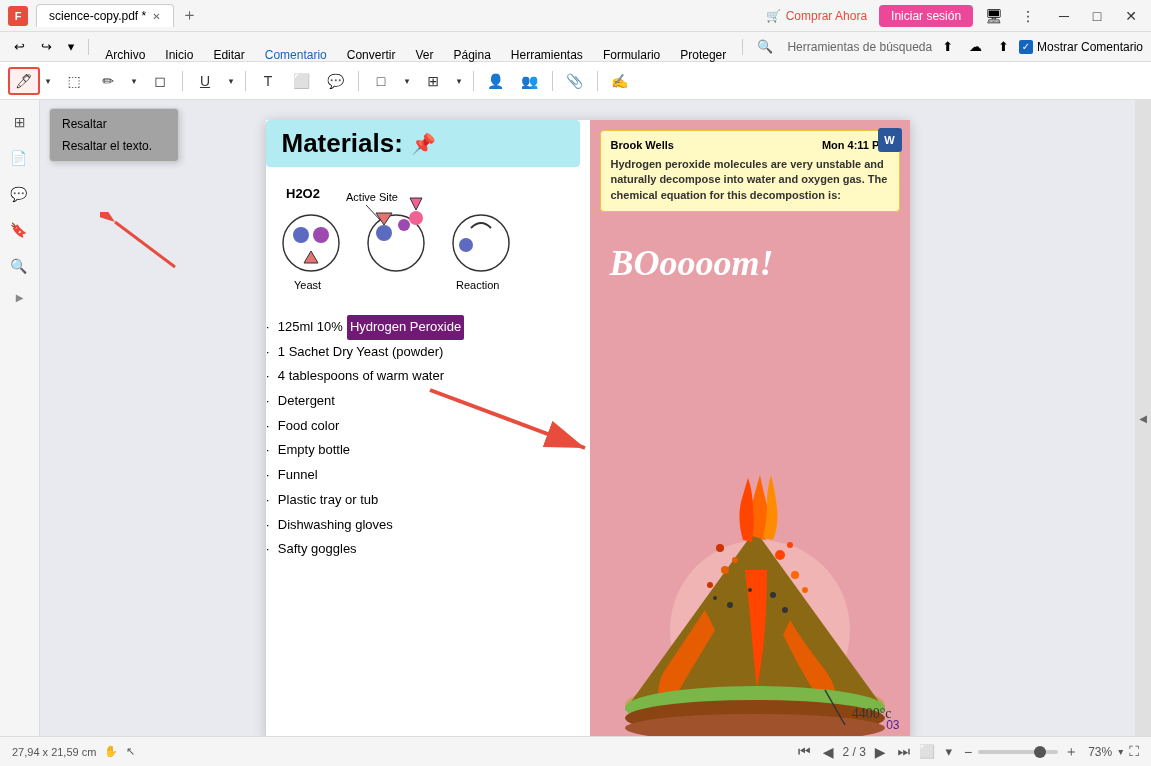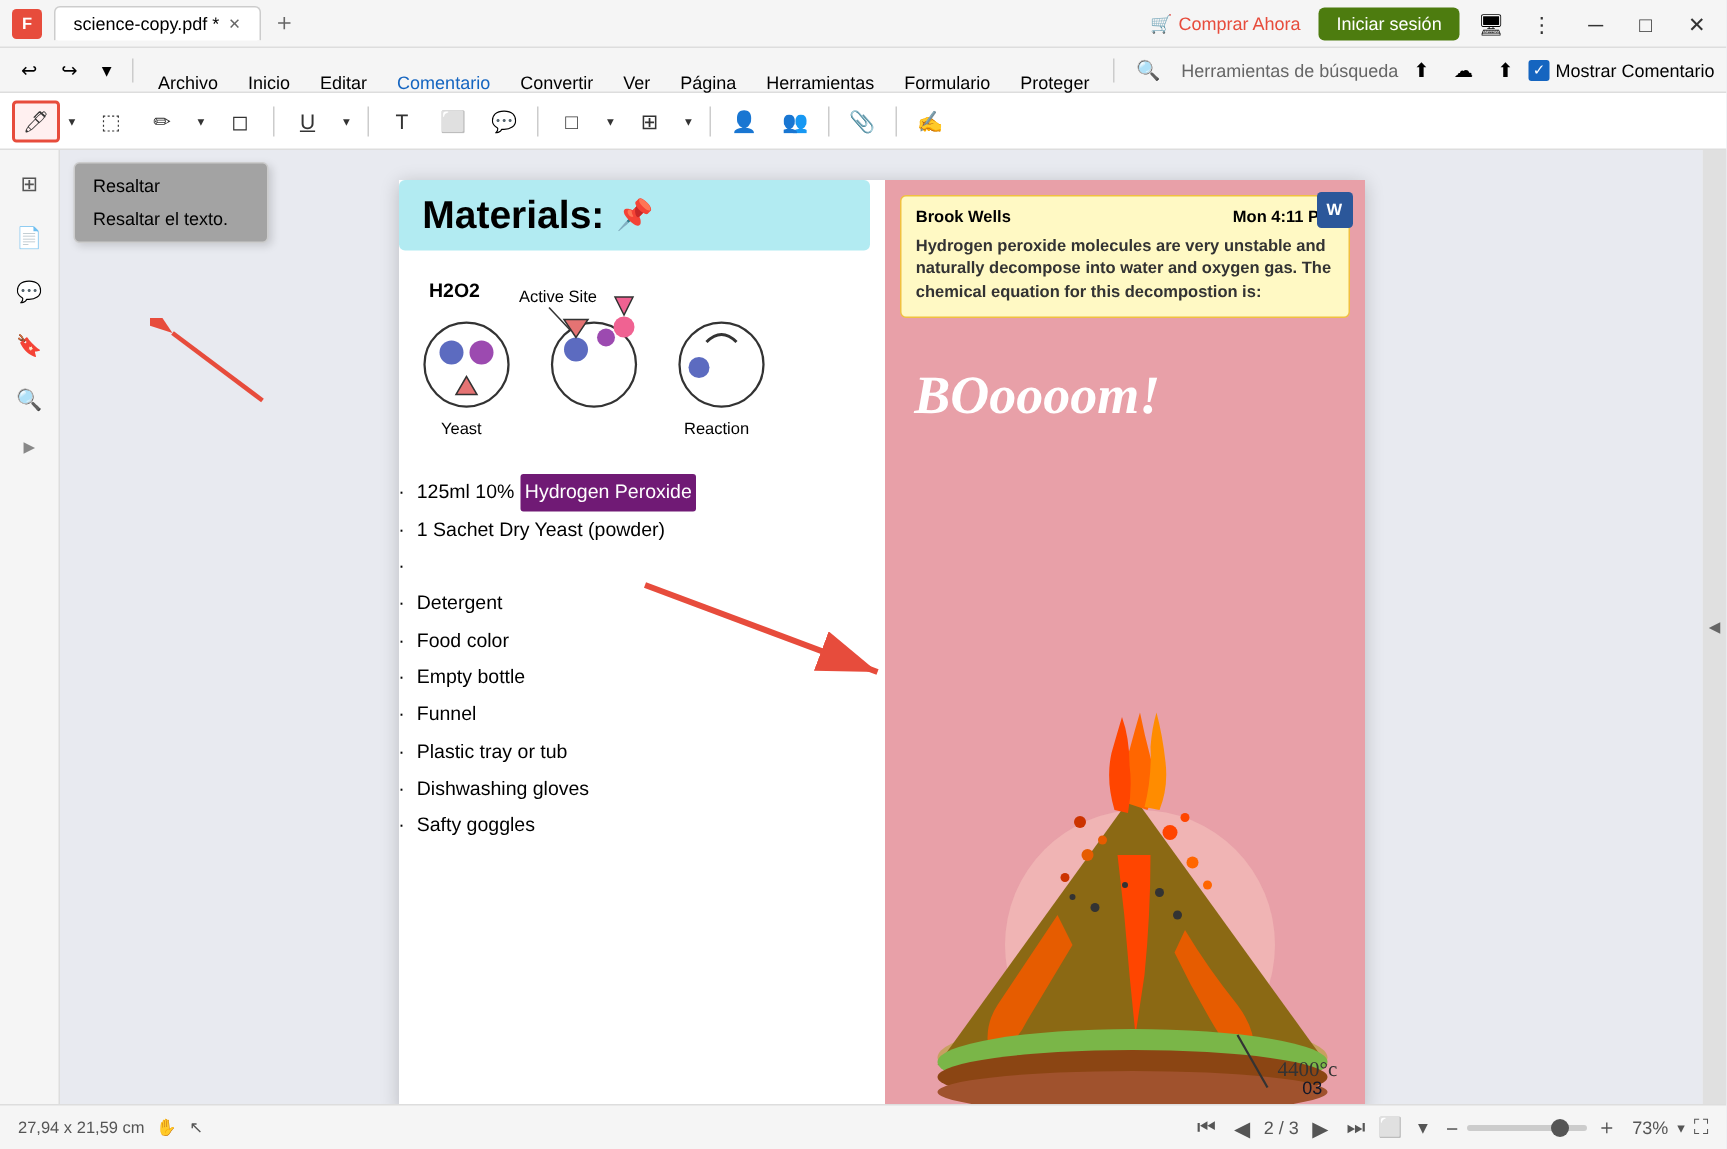--- a/index.html
+++ b/index.html
@@ -38,21 +38,21 @@
     }
     .tab-close { font-size: 10px; color: #666; cursor: pointer; }
     .tab-add { margin-left: 8px; font-size: 16px; color: #666; cursor: pointer; }
     .title-bar-controls {
       display: flex; align-items: center; gap: 12px;
     }
     .btn-comprar {
       color: #e74c3c; font-size: 12px; cursor: pointer; display: flex; align-items: center; gap: 4px;
     }
     .btn-iniciar {
-      background: #4d7c0f; color: white; border: none; border-radius: 4px;
+      background: #ec4899; color: white; border: none; border-radius: 4px;
       padding: 4px 12px; font-size: 12px; cursor: pointer;
     }
     .win-control { font-size: 14px; color: #333; cursor: pointer; padding: 0 6px; }
 
     
     .menu-bar {
       height: 30px;
       background: #f5f5f5;
       display: flex;
       align-items: center;
@@ -243,23 +243,23 @@
       right: 30px;
       font-family: 'Comic Sans MS', cursive;
       font-size: 16px;
       color: #333;
     }
 
     
     .page-number {
       position: absolute;
       bottom: 8px;
-      right: 28px;
+      right: 10px;
       font-size: 12px;
-      color: #0f172a;
+      color: #4c1d95;
     }
 
     
     .word-icon {
       position: absolute;
       top: 8px;
       right: 8px;
       width: 24px; height: 24px;
       background: #2b579a;
       border-radius: 3px;
@@ -537,20 +537,21 @@
             <span class="bullet">·</span>
             <span>125ml 10% </span>
             <span class="highlight-red">Hydrogen Peroxide</span>
           </li>
           <li>
               <span class="bullet">·</span>
               <span>1 Sachet Dry Yeast (powder)</span>
             </li>
           <li>
               <span class="bullet">·</span>
+              <span>4 tablespoons of warm water</span>
             </li>
           <li>
               <span class="bullet">·</span>
               <span>Detergent</span>
             </li>
           <li>
               <span class="bullet">·</span>
               <span>Food color</span>
             </li>
           <li>

